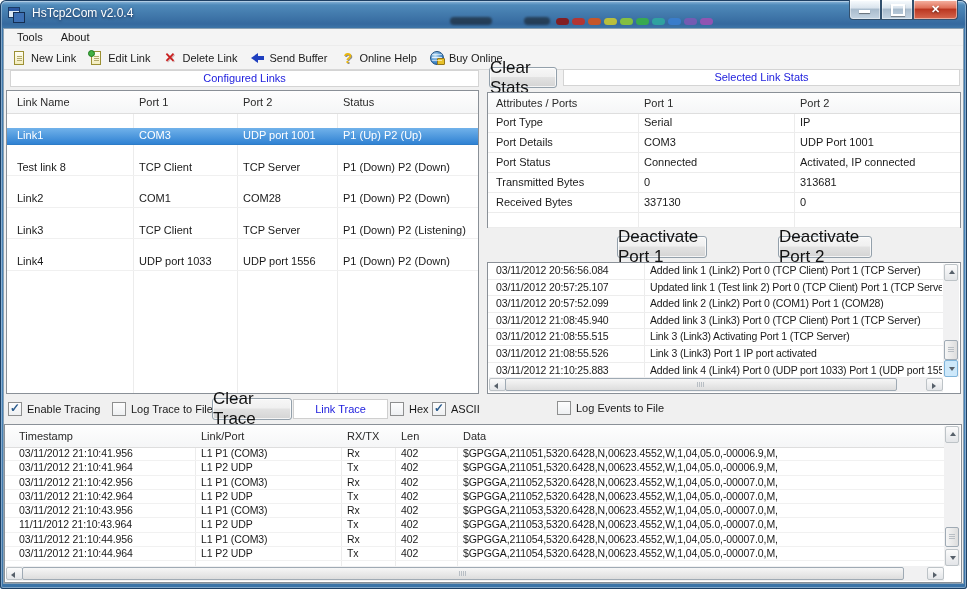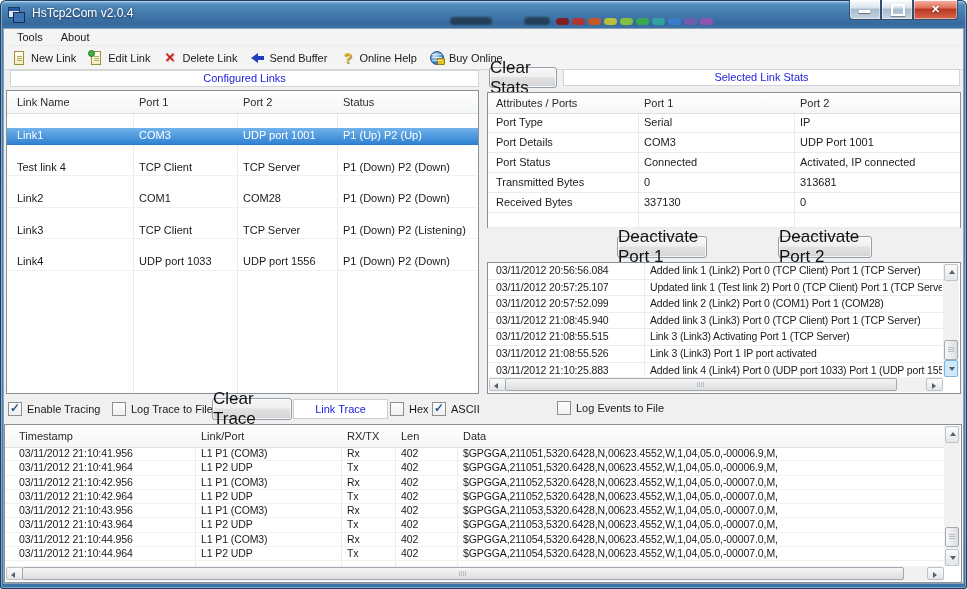--- a/index.html
+++ b/index.html
@@ -202,21 +202,21 @@
       </div>
       <div class="rows">
 
       <div class="row selected">
           <span class="cell cfg-c0">Link1</span>
           <span class="cell cfg-c1">COM3</span>
           <span class="cell cfg-c2">UDP port 1001</span>
           <span class="cell cfg-c3">P1 (Up) P2 (Up)</span>
         </div>
           <div class="row">
-          <span class="cell cfg-c0">Test link 4</span>
+          <span class="cell cfg-c0">Test link 8</span>
           <span class="cell cfg-c1">TCP Client</span>
           <span class="cell cfg-c2">TCP Server</span>
           <span class="cell cfg-c3">P1 (Down) P2 (Down)</span>
         </div>
           <div class="row">
           <span class="cell cfg-c0">Link2</span>
           <span class="cell cfg-c1">COM1</span>
           <span class="cell cfg-c2">COM28</span>
           <span class="cell cfg-c3">P1 (Down) P2 (Down)</span>
         </div>
@@ -400,21 +400,21 @@
           <span class="cell t-c4">$GPGGA,211052,5320.6428,N,00623.4552,W,1,04,05.0,-00007.0,M,</span>
         </div>
           <div class="row">
           <span class="cell t-c0">03/11/2012 21:10:43.956</span>
           <span class="cell t-c1">L1 P1 (COM3)</span>
           <span class="cell t-c2">Rx</span>
           <span class="cell t-c3">402</span>
           <span class="cell t-c4">$GPGGA,211053,5320.6428,N,00623.4552,W,1,04,05.0,-00007.0,M,</span>
         </div>
           <div class="row">
-          <span class="cell t-c0">03/11/2012 21:10:43.964</span>
+          <span class="cell t-c0">11/11/2012 21:10:43.964</span>
           <span class="cell t-c1">L1 P2 UDP</span>
           <span class="cell t-c2">Tx</span>
           <span class="cell t-c3">402</span>
           <span class="cell t-c4">$GPGGA,211053,5320.6428,N,00623.4552,W,1,04,05.0,-00007.0,M,</span>
         </div>
           <div class="row">
           <span class="cell t-c0">03/11/2012 21:10:44.956</span>
           <span class="cell t-c1">L1 P1 (COM3)</span>
           <span class="cell t-c2">Rx</span>
           <span class="cell t-c3">402</span>

